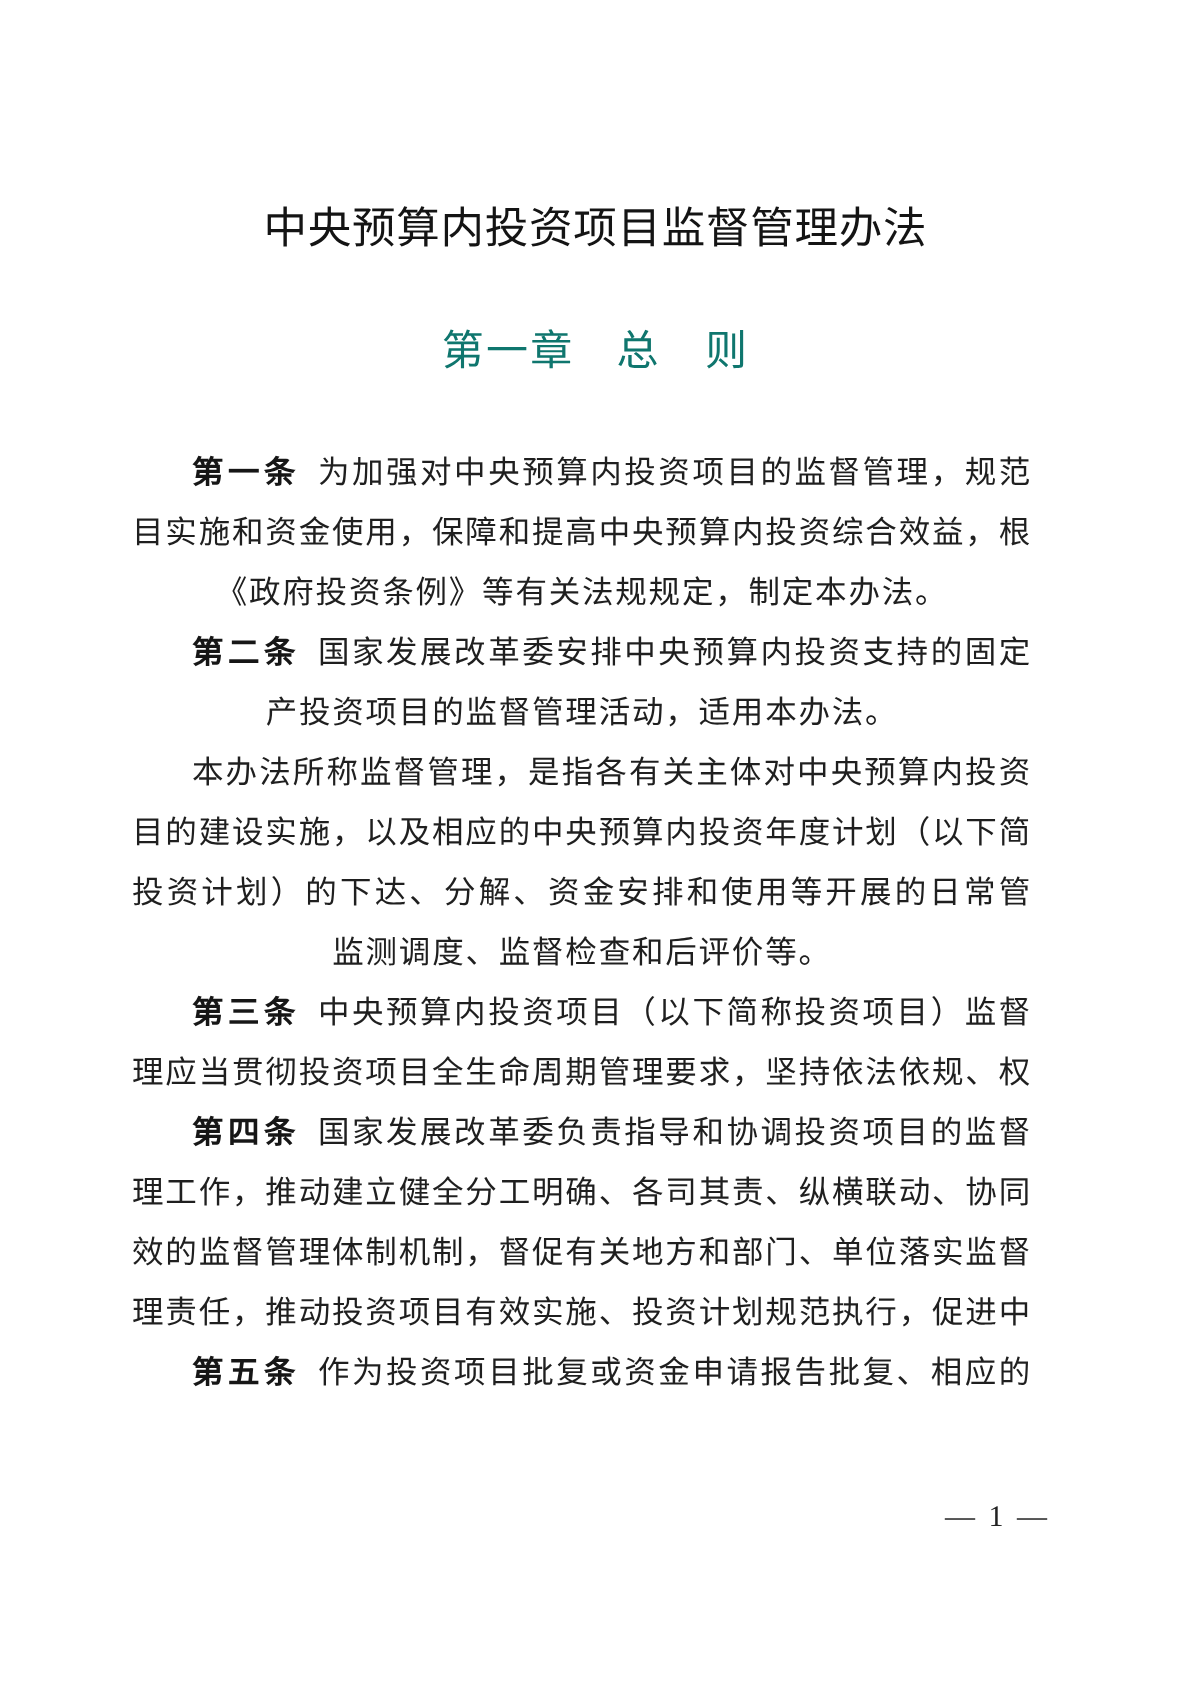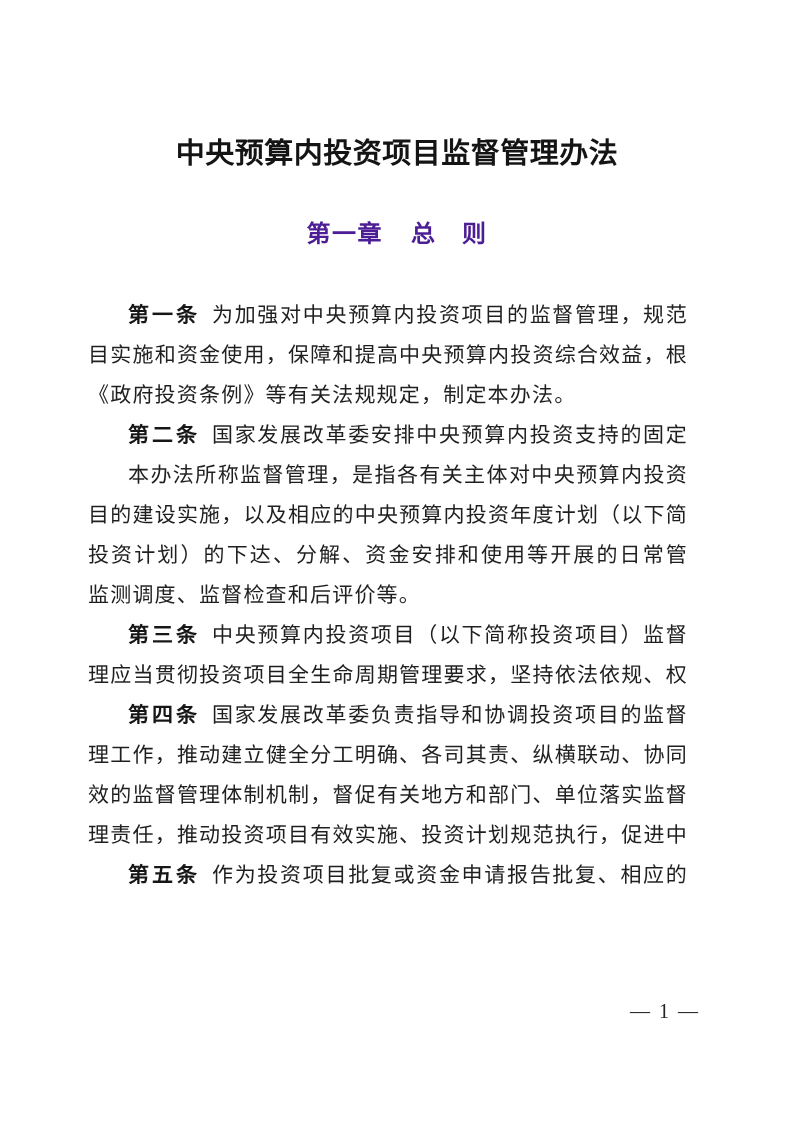--- a/index.html
+++ b/index.html
@@ -19,36 +19,36 @@
   }
   .doc-title {
     position: absolute;
     top: 133px;
     left: 0;
     width: 100%;
     margin: 0;
     text-align: center;
     font-size: 29px;
     line-height: 40px;
-    font-weight: bold;
+    font-weight: normal;
     letter-spacing: 0.5px;
     color: #141414;
     white-space: nowrap;
   }
   .chapter {
     position: absolute;
     top: 218px;
     left: 0;
     width: 100%;
     text-align: center;
     font-family: "Liberation Sans", sans-serif;
-    font-weight: bold;
-    font-size: 24px;
+    font-weight: normal;
+    font-size: 28px;
     line-height: 32px;
-    color: #4c1d95;
+    color: #0f766e;
     white-space: nowrap;
   }
   .chapter .ch-num {
     margin-right: 28px;
     letter-spacing: 1.5px;
   }
   .chapter .ch-title {
     letter-spacing: 1.5px;
   }
   .body-text {
@@ -58,20 +58,21 @@
     width: 600px;
   }
   .line {
     height: 40px;
     line-height: 40px;
     font-size: 21px;
     letter-spacing: 1.2px;
     white-space: nowrap;
     overflow: hidden;
     color: #1f1f1f;
+    text-align: center;
   }
   .line.full {
     white-space: normal;
     text-align: justify;
     text-align-last: justify;
     text-justify: inter-character;
   }
   .line.indent {
     text-indent: 40px;
   }
@@ -104,20 +105,21 @@
 
   <div class="chapter">
     <span class="ch-num">第一章</span><span class="ch-title">总　则</span>
   </div>
 
   <div class="body-text">
     <div class="line indent full"><span class="art">第一条</span><span class="lt">为加强对中央预算内投资项目的监督管理，规范项</span></div>
     <div class="line full"><span class="lt">目实施和资金使用，保障和提高中央预算内投资综合效益，根据</span></div>
     <div class="line"><span class="lt">《政府投资条例》等有关法规规定，制定本办法。</span></div>
     <div class="line indent full"><span class="art">第二条</span><span class="lt">国家发展改革委安排中央预算内投资支持的固定资</span></div>
+    <div class="line"><span class="lt">产投资项目的监督管理活动，适用本办法。</span></div>
     <div class="line indent full"><span class="lt">本办法所称监督管理，是指各有关主体对中央预算内投资项</span></div>
     <div class="line full"><span class="lt">目的建设实施，以及相应的中央预算内投资年度计划（以下简称</span></div>
     <div class="line full"><span class="lt">投资计划）的下达、分解、资金安排和使用等开展的日常管理、</span></div>
     <div class="line"><span class="lt">监测调度、监督检查和后评价等。</span></div>
     <div class="line indent full"><span class="art">第三条</span><span class="lt">中央预算内投资项目（以下简称投资项目）监督管</span></div>
     <div class="line full"><span class="lt">理应当贯彻投资项目全生命周期管理要求，坚持依法依规、权责</span></div>
     <div class="line indent full"><span class="art">第四条</span><span class="lt">国家发展改革委负责指导和协调投资项目的监督管</span></div>
     <div class="line full"><span class="lt">理工作，推动建立健全分工明确、各司其责、纵横联动、协同高</span></div>
     <div class="line full"><span class="lt">效的监督管理体制机制，督促有关地方和部门、单位落实监督管</span></div>
     <div class="line full"><span class="lt">理责任，推动投资项目有效实施、投资计划规范执行，促进中央</span></div>

